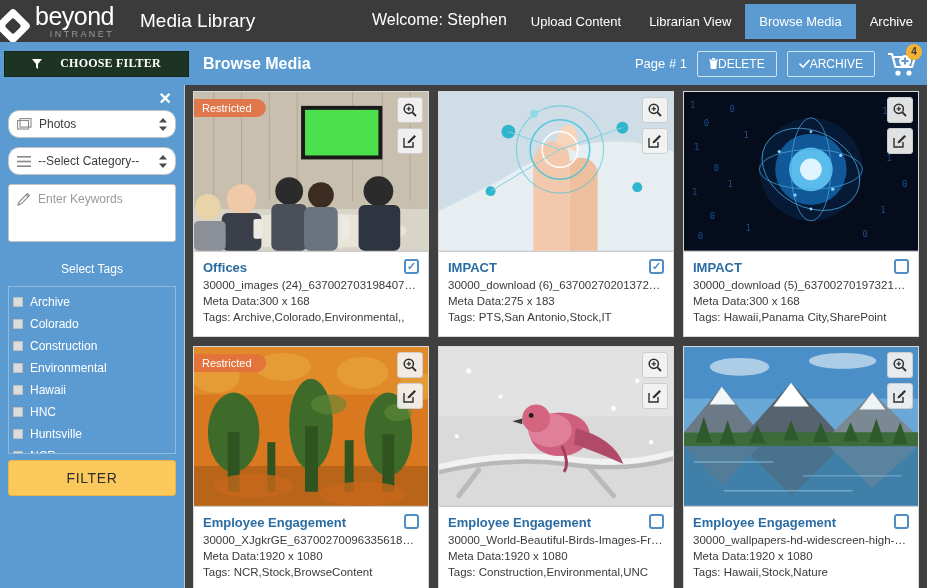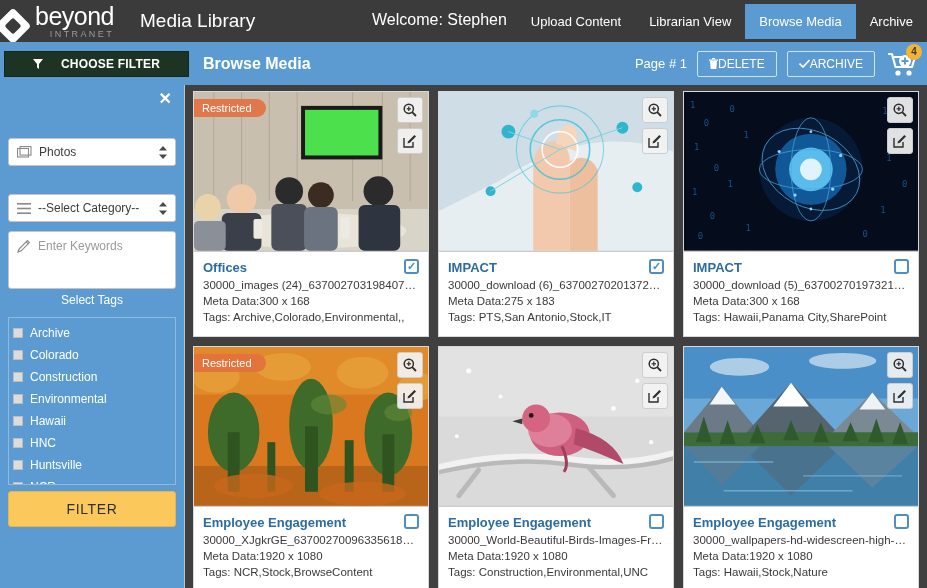--- a/index.html
+++ b/index.html
@@ -66,20 +66,21 @@
     display: flex; align-items: center;
     position: relative;
   }
   .choose-filter {
     width: 185px; height: 26px; margin-left: 4px;
     background: #1d3324;
     color: #ffffff; font-size: 12px; font-weight: bold;
     display: flex; align-items: center; justify-content: center;
     gap: 18px; cursor: pointer; letter-spacing: .2px;
     border: 1px solid #16261b;
+    font-family: Liberation Serif, serif;
   }
   .browse-title {
     color: #ffffff; font-size: 16px; font-weight: bold;
     margin-left: 14px;
   }
   .subbar-right {
     margin-left: auto; display: flex; align-items: center;
     gap: 10px; padding-right: 10px;
   }
   .page-num { color: #ffffff; font-size: 13px; }
@@ -106,33 +107,33 @@
     width: 185px; background: #5b9bd1;
     position: relative; flex: 0 0 185px;
     padding: 0 8px;
     border-right: 1px solid #b8c6cf;
   }
   .close-x {
     color: #ffffff; font-size: 16px; font-weight: bold;
     text-align: right; padding: 4px 4px 2px 0; cursor: pointer;
   }
   .field {
-    background: #ffffff; border: 1px solid #c4c4c4; border-radius: 3px;
+    background: #ffffff; border: 1px solid #c4c4c4; border-radius: 11px;
     height: 28px; display: flex; align-items: center;
-    padding: 0 8px; margin-bottom: 9px; position: relative; margin-top: 28px;
+    padding: 0 8px; margin-bottom: 9px; position: relative;
   }
   .field .fi { color: #8a8a8a; margin-right: 7px; display:flex; }
   .field .ftxt { font-size: 12px; color: #3c3c3c; }
   .field .caret {
     margin-left: auto; color: #555; font-size: 9px; line-height: 8px;
     display: flex; flex-direction: column;
   }
   .keyword-box {
     background: #ffffff; border: 1px solid #c4c4c4; border-radius: 3px;
-    height: 58px; padding: 7px 8px; margin-bottom: 4px;
+    height: 58px; padding: 7px 8px; margin-bottom: 20px;
     display: flex; align-items: flex-start;
   }
   .keyword-box .fi { color: #8a8a8a; margin-right: 7px; }
   .keyword-box .ph { font-size: 12px; color: #9a9a9a; }
   .tags-label { color: #ffffff; font-size: 12px; margin-bottom: 10px; text-align: center; }
   .tags-box {
     background: transparent; border: 1px solid #8fbadb;
     height: 168px; overflow: hidden; padding: 4px 0 0 4px;
     position: relative;
   }

